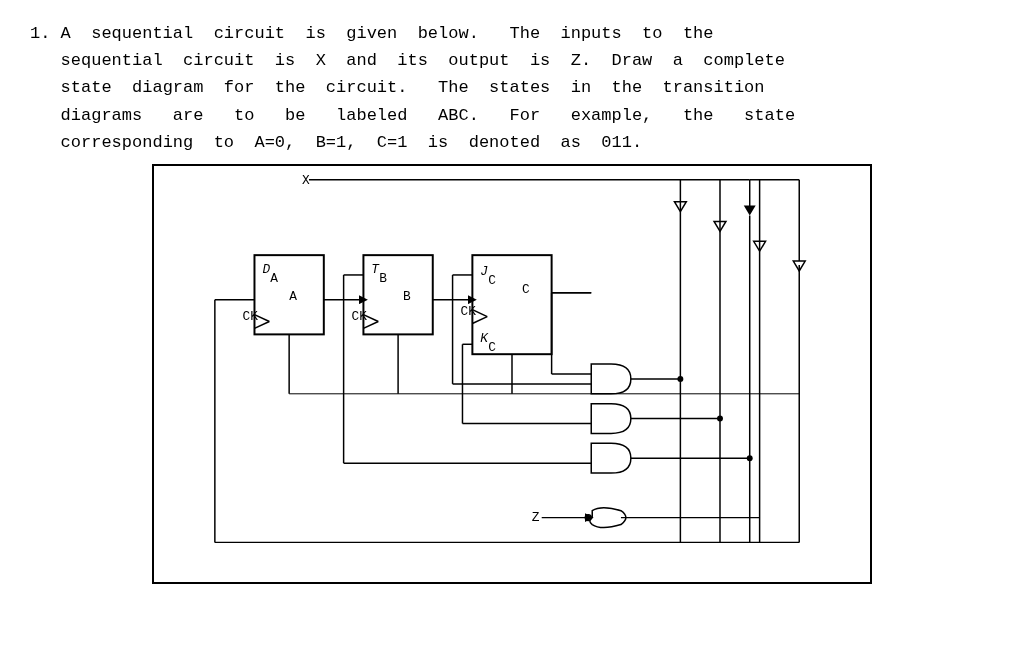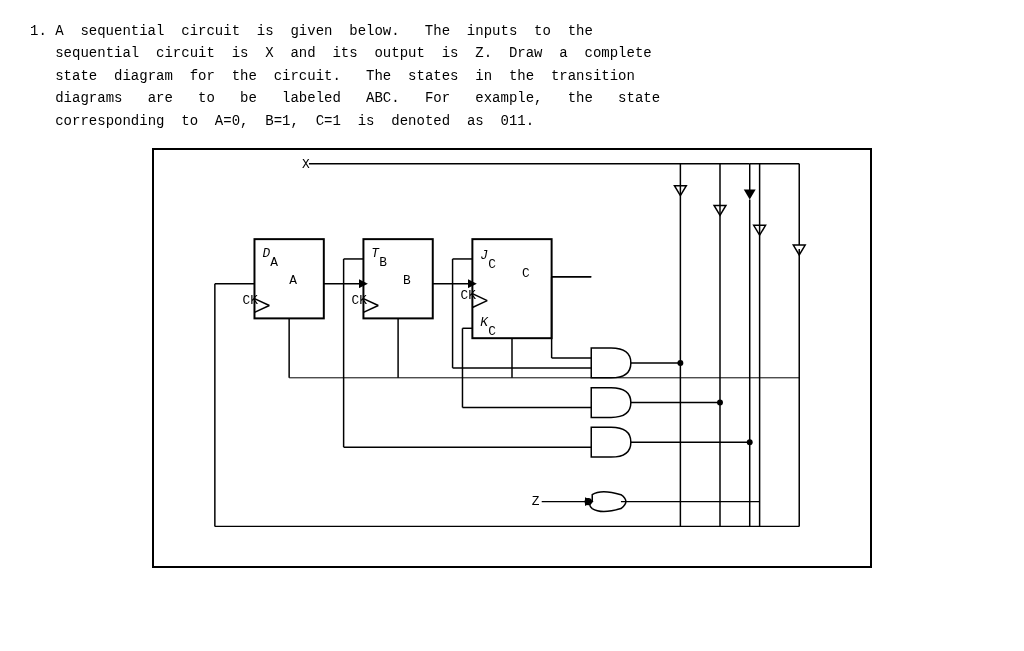--- a/index.html
+++ b/index.html
@@ -7,23 +7,23 @@
       background: #fff;
       font-family: 'Courier New', Courier, monospace;
       font-size: 15px;
       color: #000;
       padding: 20px 30px;
       width: 1024px;
       min-height: 651px;
     }
     .problem-text {
       line-height: 1.6;
-      margin-bottom: 16px;
+      margin-bottom: 8px;
       white-space: pre-wrap;
-      font-size: 14px;
+      font-size: 17px;
     }
     .circuit-container {
       border: 2px solid #000;
       margin: 0 auto;
       width: 720px;
       height: 420px;
       position: relative;
       background: #fff;
     }
     svg {

